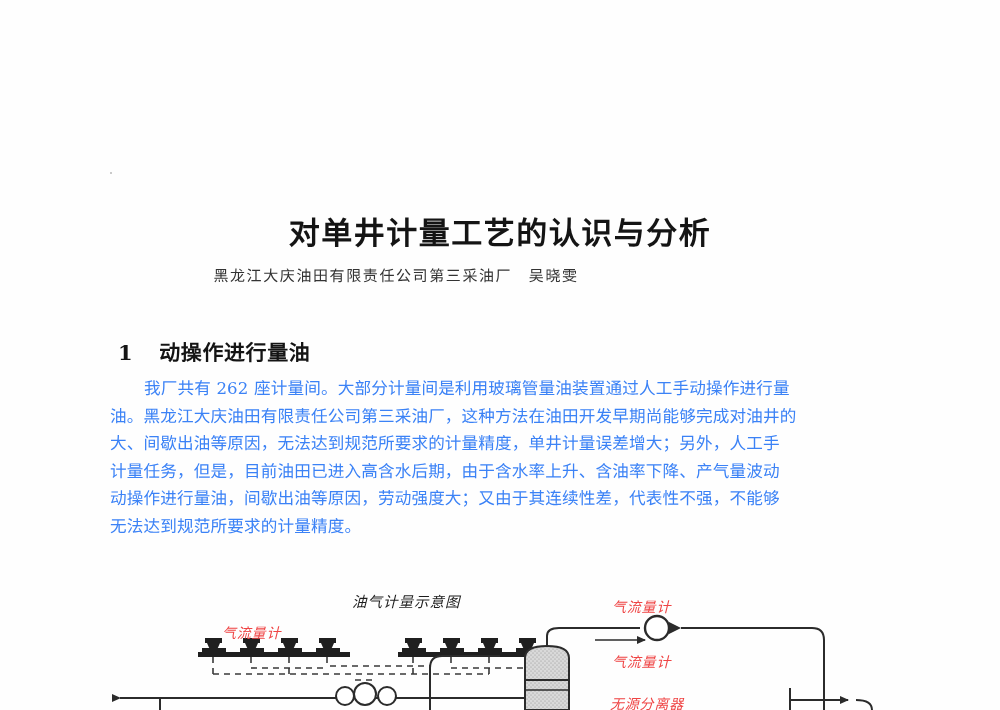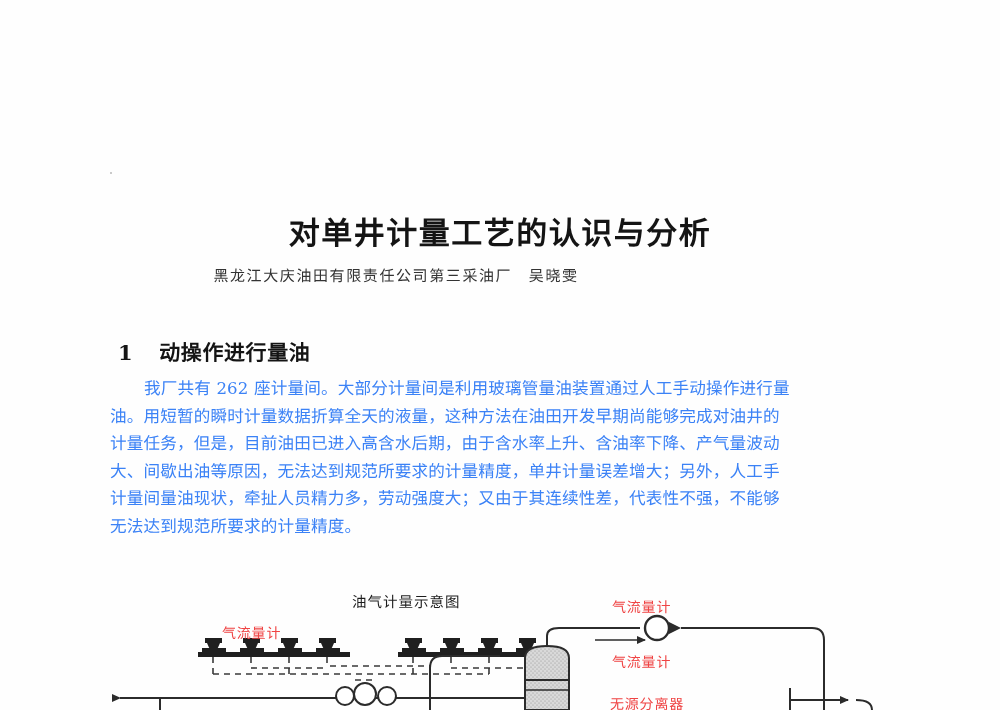--- a/index.html
+++ b/index.html
@@ -92,20 +92,21 @@
   }
 
   
   .figure-wrap {
     position: absolute;
     top: 588px;
     left: 0;
     width: 1000px;
     height: 122px;
     overflow: hidden;
+    font-style: italic;
   }
   .fig-caption {
     position: absolute;
     top: 2px;
     left: 352px;
     font-size: 14.5px;
     color: #1c1c1c;
     letter-spacing: 1px;
     font-weight: 500;
   }
@@ -136,24 +137,24 @@
   <h1 class="doc-title">对单井计量工艺的认识与分析</h1>
 
   <div class="author-line">黑龙江大庆油田有限责任公司第三采油厂　吴晓雯</div>
 
   <h2 class="section-heading">
     <span class="sec-num">1</span><span>动操作进行量油</span>
   </h2>
 
   <div class="body-text">
     <span class="para-line first">我厂共有 262 座计量间。大部分计量间是利用玻璃管量油装置通过人工手动操作进行量</span>
-    <span class="para-line">油。用短暂的瞬时计量数据折算全天的液量，这种方法在油田开发早期尚能够完成对油井的</span>
+    <span class="para-line">油。黑龙江大庆油田有限责任公司第三采油厂，这种方法在油田开发早期尚能够完成对油井的</span>
+    <span class="para-line">大、间歇出油等原因，无法达到规范所要求的计量精度，单井计量误差增大；另外，人工手</span>
     <span class="para-line">计量任务，但是，目前油田已进入高含水后期，由于含水率上升、含油率下降、产气量波动</span>
-    <span class="para-line">大、间歇出油等原因，无法达到规范所要求的计量精度，单井计量误差增大；另外，人工手</span>
-    <span class="para-line">计量间量油现状，牵扯人员精力多，劳动强度大；又由于其连续性差，代表性不强，不能够</span>
+    <span class="para-line">动操作进行量油，间歇出油等原因，劳动强度大；又由于其连续性差，代表性不强，不能够</span>
     <span class="para-line">无法达到规范所要求的计量精度。</span>
   </div>
 
   <div class="figure-wrap">
 
     <div class="fig-caption">油气计量示意图</div>
 
     <svg class="fig-svg" width="1000" height="122" viewBox="0 0 1000 122">
 
       <defs>

